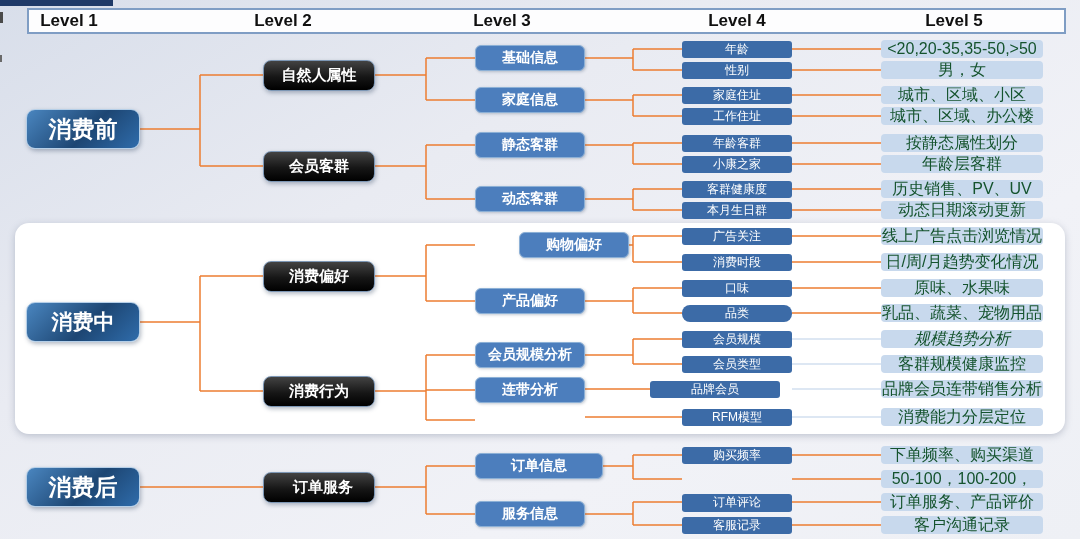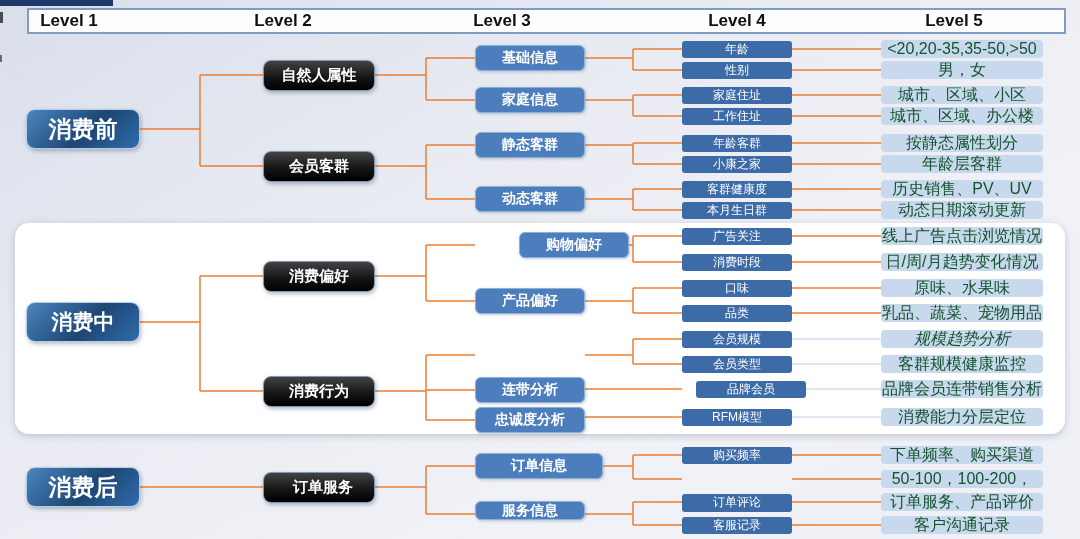--- a/index.html
+++ b/index.html
@@ -186,38 +186,38 @@
     <div class="node l1 l1-big" style="left: 26px; top: 302px; width: 114px; height: 40px;">消费中</div>
     <div class="node l2" style="left: 263px; top: 261px; width: 112px; height: 31px;">消费偏好</div>
     <div class="node l3" style="left: 475px; top: 232px; width: 110px; height: 26px; margin-left: 44px;">购物偏好</div>
     <div class="node l4" style="left: 682px; top: 228px; width: 110px; height: 17px;">广告关注</div>
     <div class="node l5" style="left: 881px; top: 227px; width: 162px; height: 18px;">线上广告点击浏览情况</div>
     <div class="node l4" style="left: 682px; top: 254px; width: 110px; height: 17px;">消费时段</div>
     <div class="node l5" style="left: 881px; top: 253px; width: 162px; height: 18px;">日/周/月趋势变化情况</div>
     <div class="node l3" style="left: 475px; top: 288px; width: 110px; height: 26px;">产品偏好</div>
     <div class="node l4" style="left: 682px; top: 280px; width: 110px; height: 17px;">口味</div>
     <div class="node l5" style="left: 881px; top: 279px; width: 162px; height: 18px;">原味、水果味</div>
-    <div class="node l4" style="left: 682px; top: 305px; width: 110px; height: 17px;">品类</div>
+    <div class="node l4" style="left: 682px; top: 305px; width: 110px; height: 17px; border-radius: 8px;">品类</div>
     <div class="node l5" style="left: 881px; top: 304px; width: 162px; height: 18px;">乳品、蔬菜、宠物用品</div>
     <div class="node l2" style="left: 263px; top: 376px; width: 112px; height: 31px;">消费行为</div>
+    <div class="node l3" style="left: 475px; top: 342px; width: 110px; height: 26px;">会员规模分析</div>
     <div class="node l4" style="left: 682px; top: 331px; width: 110px; height: 17px;">会员规模</div>
     <div class="node l5" style="left: 881px; top: 330px; width: 162px; height: 18px; font-style: italic;">规模趋势分析</div>
     <div class="node l4" style="left: 682px; top: 356px; width: 110px; height: 17px;">会员类型</div>
     <div class="node l5" style="left: 881px; top: 355px; width: 162px; height: 18px;">客群规模健康监控</div>
     <div class="node l3" style="left: 475px; top: 377px; width: 110px; height: 26px;">连带分析</div>
-    <div class="node l4" style="left: 696px; top: 381px; width: 110px; height: 17px;">品牌会员</div>
+    <div class="node l4" style="left: 650px; top: 381px; width: 130px; height: 17px;">品牌会员</div>
     <div class="node l5" style="left: 881px; top: 380px; width: 162px; height: 18px;">品牌会员连带销售分析</div>
-    <div class="node l3" style="left: 475px; top: 407px; width: 110px; height: 26px;">忠诚度分析</div>
     <div class="node l4" style="left: 682px; top: 409px; width: 110px; height: 17px;">RFM模型</div>
     <div class="node l5" style="left: 881px; top: 408px; width: 162px; height: 18px;">消费能力分层定位</div>
     <div class="node l1" style="left: 26px; top: 467px; width: 114px; height: 40px;">消费后</div>
     <div class="node l2" style="left: 263px; top: 472px; width: 112px; height: 31px; padding-left: 8px;">订单服务</div>
     <div class="node l3" style="left: 475px; top: 453px; width: 128px; height: 26px;">订单信息</div>
     <div class="node l4" style="left: 682px; top: 447px; width: 110px; height: 17px;">购买频率</div>
     <div class="node l5" style="left: 881px; top: 446px; width: 162px; height: 18px;">下单频率、购买渠道</div>
     <div class="node l4" style="left: 682px; top: 471px; width: 110px; height: 17px; margin-top: 24px;">平均客单价</div>
     <div class="node l5" style="left: 881px; top: 470px; width: 162px; height: 18px;">50-100，100-200，</div>
-    <div class="node l3" style="left: 475px; top: 501px; width: 110px; height: 19px;">服务信息</div>
+    <div class="node l3" style="left: 475px; top: 501px; width: 110px; height: 26px;">服务信息</div>
     <div class="node l4" style="left: 682px; top: 494px; width: 110px; height: 17px;">订单评论</div>
     <div class="node l5" style="left: 881px; top: 493px; width: 162px; height: 18px;">订单服务、产品评价</div>
     <div class="node l4" style="left: 682px; top: 517px; width: 110px; height: 17px;">客服记录</div>
     <div class="node l5" style="left: 881px; top: 516px; width: 162px; height: 18px;">客户沟通记录</div>
   </div>
 
 </body></html>

